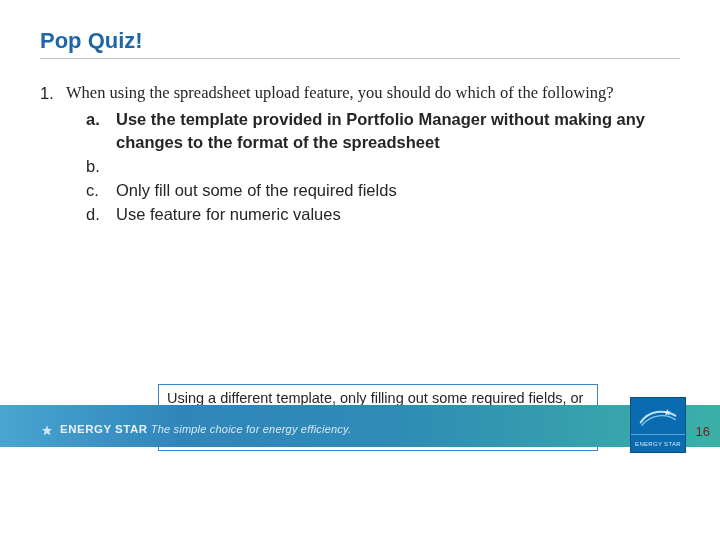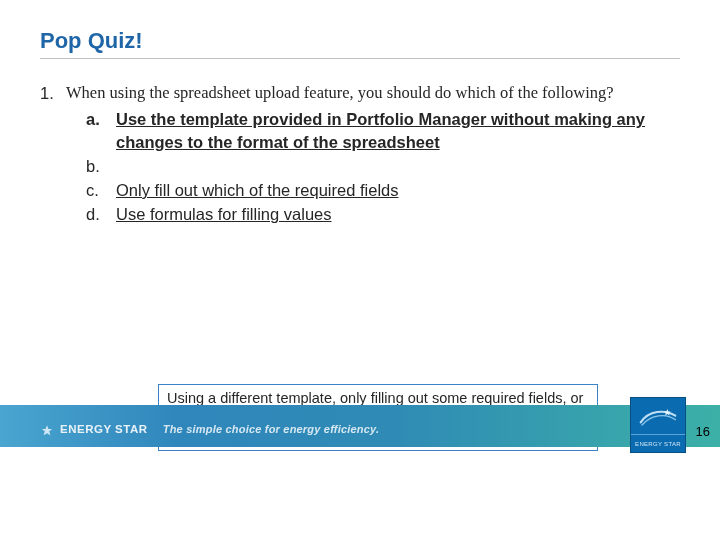--- a/index.html
+++ b/index.html
@@ -9,34 +9,34 @@
   .title { color: #1f66a8; font-weight: 700; font-size: 22px; }
   .underline { position: absolute; left: 40px; right: 40px; top: 58px; height: 0; border-top: 1px solid #bfbfbf; }
   .content { position: absolute; left: 40px; top: 82px; right: 40px; color: #262626; font-size: 16.5px; line-height: 1.35; }
   .q-row { display: flex; }
   .q-num { width: 26px; flex: 0 0 26px; }
   .q-text { flex: 1; font-family: Liberation Serif, serif; }
   .opts { margin-top: 4px; }
   .opt-row { display: flex; margin-top: 2px; }
   .opt-indent { width: 46px; flex: 0 0 46px; }
   .opt-letter { width: 30px; flex: 0 0 30px; }
-  .opt-text { flex: 1; text-decoration: underline; }
+  .opt-text { flex: 1; }
   .bold { font-weight: 700; }
   .note-box { position: absolute; left: 118px; top: 158px; width: 440px; border: 1px solid #3d82c4; background: #fff; padding: 4px 8px 6px 8px; font-size: 14.5px; line-height: 1.28; color: #262626; }
   .note-inner { position: relative; }
   .footer-bar { position: absolute; left: 0; right: 0; bottom: 30px; height: 42px; background: linear-gradient(90deg, #4aa5d0 0%, #2f86bb 25%, #2f8bb5 55%, #3cb0a7 100%); }
   .tagline { position: absolute; left: 60px; bottom: 42px; font-size: 11px; color: #e8f2f8; letter-spacing: .2px; }
   .tagline .es { font-weight: 600; font-size: 11.5px; letter-spacing: .5px; }
-  .tagline .rest { font-weight: 700; font-style: italic; opacity: .9; margin-left: 12px; }
+  .tagline .rest { font-weight: 400; font-style: italic; opacity: .9; margin-left: 0; }
   .tiny-star { position: absolute; left: 40px; bottom: 39px; width: 14px; height: 14px; }
   .logo-box { position: absolute; right: 34px; bottom: 24px; width: 56px; height: 56px; background: #0a6bb0; border: 1px solid #074e82; }
   .logo-upper { position: absolute; left: 0; right: 0; top: 0; height: 38px; display:flex; align-items:center; justify-content:center; }
   .logo-lower { position: absolute; left: 0; right: 0; bottom: 0; height: 18px; background: #0a6bb0; border-top: 1px solid #5aa6da; color: #cfe6f5; font-size: 6px; text-align:center; line-height: 18px; letter-spacing:.3px; }
   .swoosh { width: 42px; height: 24px; }
-  .page-num { position: absolute; right: 10px; bottom: 38px; font-size: 13px; color: #000000; }
+  .page-num { position: absolute; right: 10px; bottom: 38px; font-size: 13px; color: #7f1d1d; }
 </style>
 </head>
 <body>
 
 <div class="slide">
 
   <div class="title-row">
     <div class="title">Pop Quiz!</div>
   </div>
   <div class="underline"></div>
@@ -52,26 +52,26 @@
         <div class="opt-letter bold">a.</div>
         <div class="opt-text bold">Use the template provided in Portfolio Manager without making any changes to the format of the spreadsheet</div>
       </div>
       <div class="opt-row">
         <div class="opt-indent"></div>
         <div class="opt-letter">b.</div>
       </div>
       <div class="opt-row">
         <div class="opt-indent"></div>
         <div class="opt-letter">c.</div>
-        <div class="opt-text">Only fill out which of the required fields</div>
+        <div class="opt-text">Only fill out some of the required fields</div>
       </div>
       <div class="opt-row">
         <div class="opt-indent"></div>
         <div class="opt-letter">d.</div>
-        <div class="opt-text">Use formulas for filling values</div>
+        <div class="opt-text">Use feature for numeric values</div>
       </div>
     </div>
 
     <div class="note-inner">
       <div class="note-box">Using a different template, only filling out some required fields, or changing formatting or formulas can prevent your upload from being successful.</div>
     </div>
   </div>
 
   <div class="footer-bar"></div>
 

